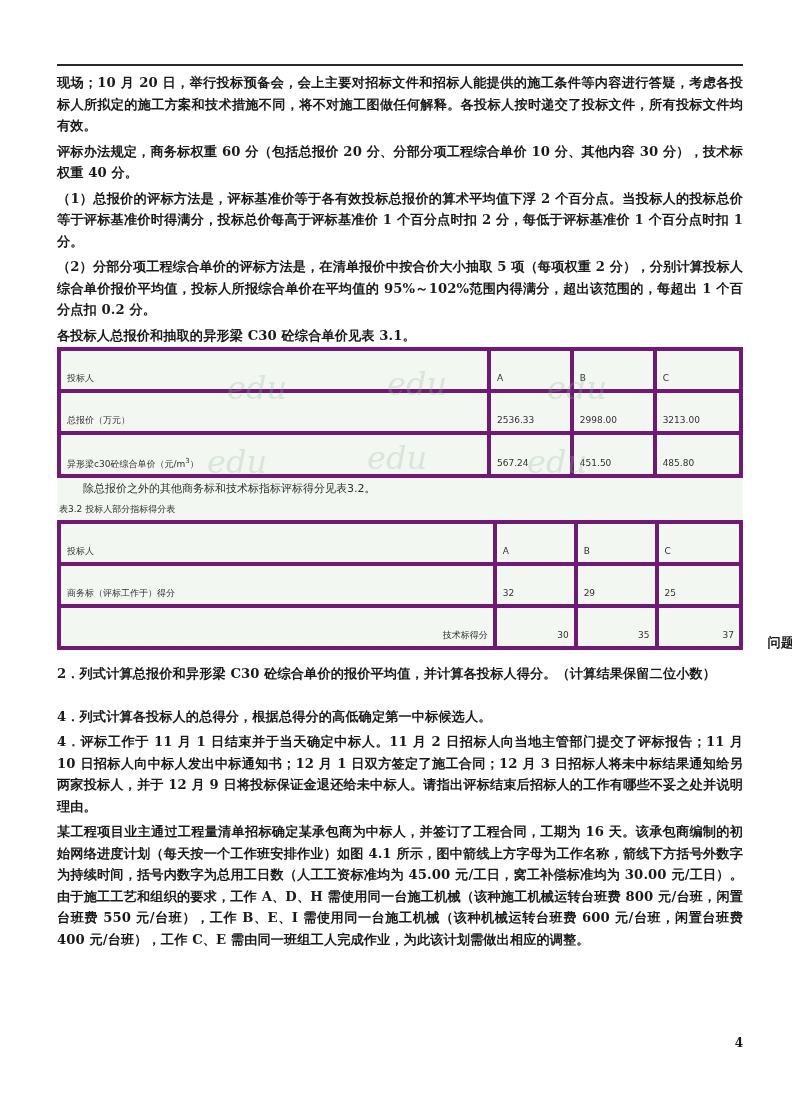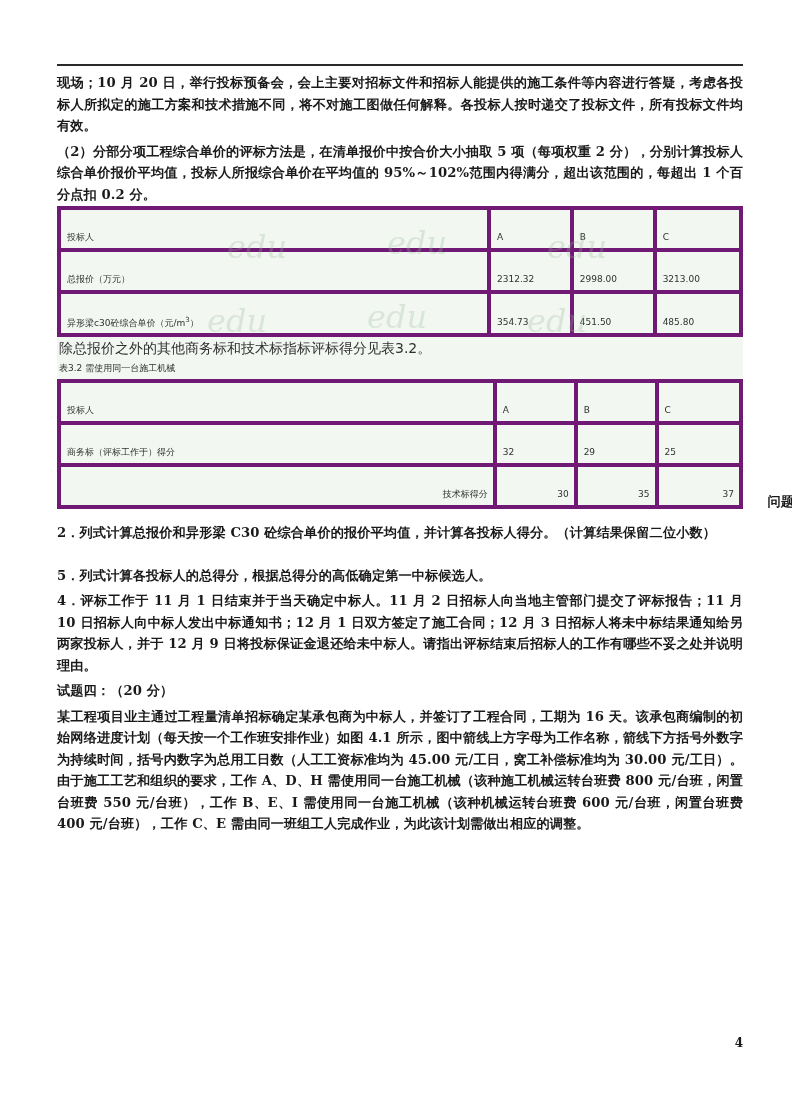--- a/index.html
+++ b/index.html
@@ -73,24 +73,25 @@
     vertical-align: middle;
     background: transparent;
   }
   .c-label { width: 466px; }
   .c-a { width: 72px; }
   .c-b { width: 72px; }
   .c-c { width: 76px; }
 
   .tbl-note {
     font-family: "DejaVu Sans", "Liberation Sans", sans-serif;
-    font-size: 14px;
+    font-size: 11px;
     line-height: 16px;
     color: #303030;
     padding: 3px 0 2px 2px;
+    margin-left: 24px;
   }
   .tbl-cap-small {
     font-family: "DejaVu Sans", "Liberation Sans", sans-serif;
     font-size: 9px;
     line-height: 16px;
     color: #303030;
     padding: 2px 0 3px 2px;
   }
   .tbl-cap-big {
     font-size: 13.2px;
@@ -141,21 +142,24 @@
 </style>
 </head>
 <body>
 
 <div class="page">
   <div class="content">
 
     <div class="top-rule"></div>
 
     <p class="para">现场；10 月 20 日，举行投标预备会，会上主要对招标文件和招标人能提供的施工条件等内容进行答疑，考虑各投标人所拟定的施工方案和技术措施不同，将不对施工图做任何解释。各投标人按时递交了投标文件，所有投标文件均有效。</p>
+    <p class="para">评标办法规定，商务标权重 60 分（包括总报价 20 分、分部分项工程综合单价 10 分、其他内容 30 分），技术标权重 40 分。</p>
+    <p class="para indent">（1）总报价的评标方法是，评标基准价等于各有效投标总报价的算术平均值下浮 2 个百分点。当投标人的投标总价等于评标基准价时得满分，投标总价每高于评标基准价 1 个百分点时扣 2 分，每低于评标基准价 1 个百分点时扣 1 分。</p>
     <p class="para indent">（2）分部分项工程综合单价的评标方法是，在清单报价中按合价大小抽取 5 项（每项权重 2 分），分别计算投标人综合单价报价平均值，投标人所报综合单价在平均值的 95%～102%范围内得满分，超出该范围的，每超出 1 个百分点扣 0.2 分。</p>
+    <p class="para">各投标人总报价和抽取的异形梁 C30 砼综合单价见表 3.1。</p>
 
 
     <div class="tbl-wrap">
       <div class="wm">
         <span style="left:170px; top:22px;">edu</span>
         <span style="left:330px; top:18px;">edu</span>
         <span style="left:490px; top:22px;">edu</span>
         <span style="left:150px; top:96px;">edu</span>
         <span style="left:310px; top:92px;">edu</span>
         <span style="left:470px; top:96px;">edu</span>
@@ -164,35 +168,35 @@
       <table class="data">
         <tbody>
           <tr>
             <td class="c-label">投标人</td>
             <td class="c-a">A</td>
             <td class="c-b">B</td>
             <td class="c-c">C</td>
           </tr>
           <tr>
             <td>总报价（万元）</td>
-            <td>2312.32</td>
+            <td>2536.33</td>
             <td>2998.00</td>
             <td>3213.00</td>
           </tr>
           <tr>
             <td><span>异形梁c30砼综合单价（元/m</span><span class="sup">3</span><span>）</span></td>
-            <td>354.73</td>
+            <td>567.24</td>
             <td>451.50</td>
             <td>485.80</td>
           </tr>
         </tbody>
       </table>
 
       <div class="tbl-note">除总报价之外的其他商务标和技术标指标评标得分见表3.2。</div>
-      <div class="tbl-cap-small">表3.2 需使用同一台施工机械</div>
+      <div class="tbl-cap-small">表3.2 投标人部分指标得分表</div>
 
       <table class="data">
         <tbody>
           <tr>
             <td class="c-label">投标人</td>
             <td class="c-a">A</td>
             <td class="c-b">B</td>
             <td class="c-c">C</td>
           </tr>
           <tr>
@@ -212,22 +216,21 @@
 
       <div class="question-tag">问题：</div>
     </div>
 
     <div class="spacer-sm"></div>
 
     <p class="para">2．列式计算总报价和异形梁 C30 砼综合单价的报价平均值，并计算各投标人得分。（计算结果保留二位小数）</p>
 
     <div class="spacer-md"></div>
 
-    <p class="para">5．列式计算各投标人的总得分，根据总得分的高低确定第一中标候选人。</p>
+    <p class="para">4．列式计算各投标人的总得分，根据总得分的高低确定第一中标候选人。</p>
     <p class="para">4．评标工作于 11 月 1 日结束并于当天确定中标人。11 月 2 日招标人向当地主管部门提交了评标报告；11 月 10 日招标人向中标人发出中标通知书；12 月 1 日双方签定了施工合同；12 月 3 日招标人将未中标结果通知给另两家投标人，并于 12 月 9 日将投标保证金退还给未中标人。请指出评标结束后招标人的工作有哪些不妥之处并说明理由。</p>
 
-    <p class="para">试题四：（20 分）</p>
     <p class="para">某工程项目业主通过工程量清单招标确定某承包商为中标人，并签订了工程合同，工期为 16 天。该承包商编制的初始网络进度计划（每天按一个工作班安排作业）如图 4.1 所示，图中箭线上方字母为工作名称，箭线下方括号外数字为持续时间，括号内数字为总用工日数（人工工资标准均为 45.00 元/工日，窝工补偿标准均为 30.00 元/工日）。由于施工工艺和组织的要求，工作 A、D、H 需使用同一台施工机械（该种施工机械运转台班费 800 元/台班，闲置台班费 550 元/台班），工作 B、E、I 需使用同一台施工机械（该种机械运转台班费 600 元/台班，闲置台班费 400 元/台班），工作 C、E 需由同一班组工人完成作业，为此该计划需做出相应的调整。</p>
 
   </div>
 
   <div class="page-num">4</div>
 </div>
 
 </body></html>

